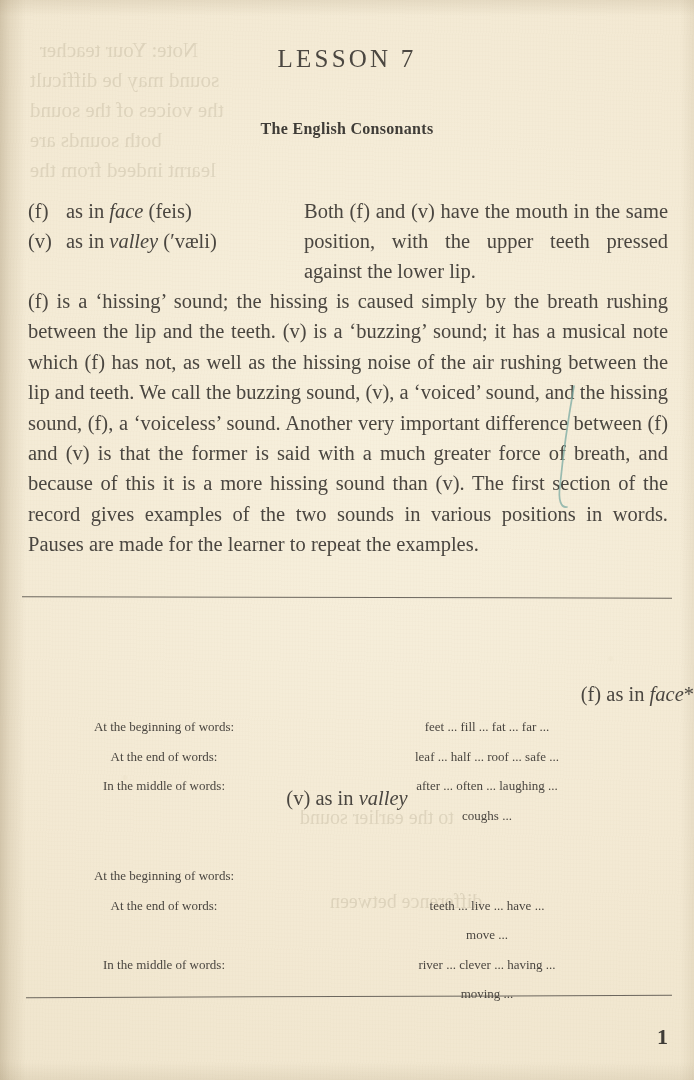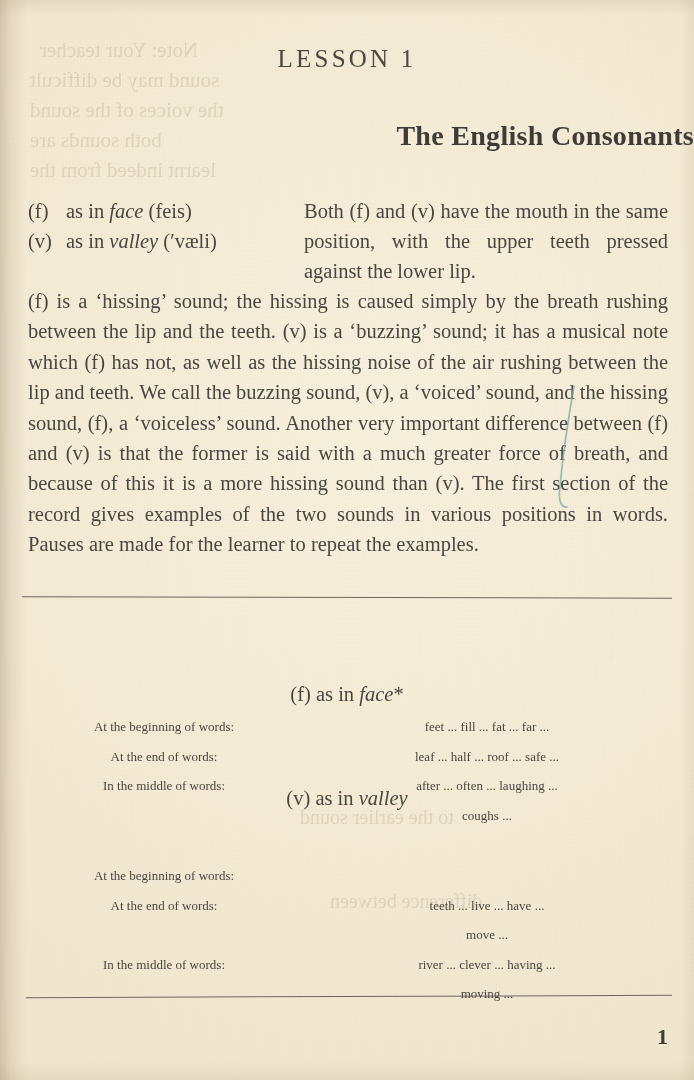--- a/index.html
+++ b/index.html
@@ -93,22 +93,22 @@
     text-align: center;
     font-size: 25px;
     letter-spacing: 3.2px;
     color: #4b4741;
   }
 
   .section-title {
     position: absolute;
     top: 120px;
     left: 0; right: 0;
-    text-align: right;
-    font-size: 28px;
+    text-align: center;
+    font-size: 16px;
     font-weight: bold;
     letter-spacing: .3px;
     color: #3f3c37;
   }
 
   
   .intro-grid {
     position: absolute;
     top: 196px;
     left: 28px;
@@ -164,21 +164,21 @@
     font-weight: bold;
     color: #3f3c37;
   }
 
   .sound-head {
     position: absolute;
     left: 0; right: 0;
     text-align: center;
     font-size: 20.5px;
   }
-  .sound-head-f { top: 683px; }
+  .sound-head-f { top: 683px; text-align: right; }
   .sound-head-v { top: 787px; }
 
   .wordlist {
     position: absolute;
     left: 28px;
     width: 646px;
     font-size: 13px;
     line-height: 29.5px;
     text-align: center;
   }
@@ -220,21 +220,21 @@
       <div class="bleed" style="left: 330px; top: 890px; font-size: 20px;">difference between</div>
     </div>
 
   <div class="gutter-shadow"></div>
   <div class="edge-top"></div>
   <div class="edge-right"></div>
   <div class="edge-bottom"></div>
 
   <div class="content">
 
-    <div class="lesson-title">LESSON 1</div>
+    <div class="lesson-title">LESSON 7</div>
 
     <div class="section-title">The English Consonants</div>
 
     <div class="intro-grid">
       <div class="intro-left-row">
         <span class="sym">(f)</span><span class="as-in">as in</span>&nbsp;<span class="word-it">face</span>&nbsp;<span class="phon">(feis)</span>
       </div>
       <div class="intro-right">Both (f) and (v) have the mouth in the same position, with the upper teeth pressed against the lower lip.</div>
       <div class="intro-left-row">
         <span class="sym">(v)</span><span class="as-in">as in</span>&nbsp;<span class="word-it">valley</span>&nbsp;<span class="phon">(′væli)</span>

